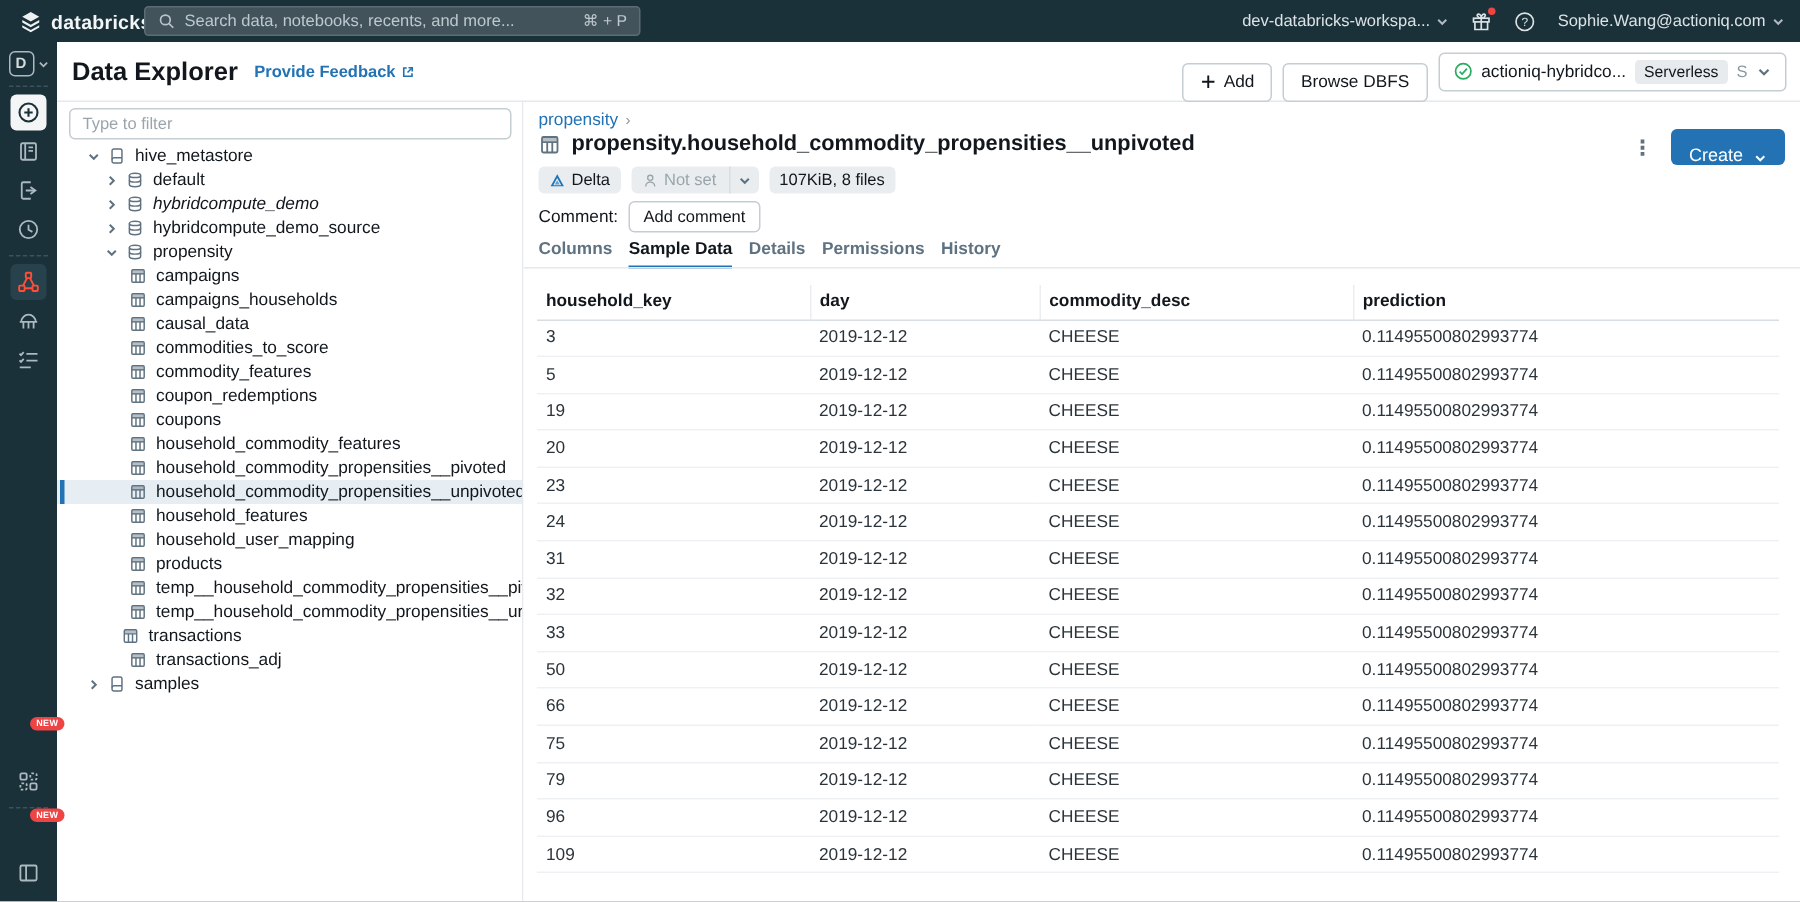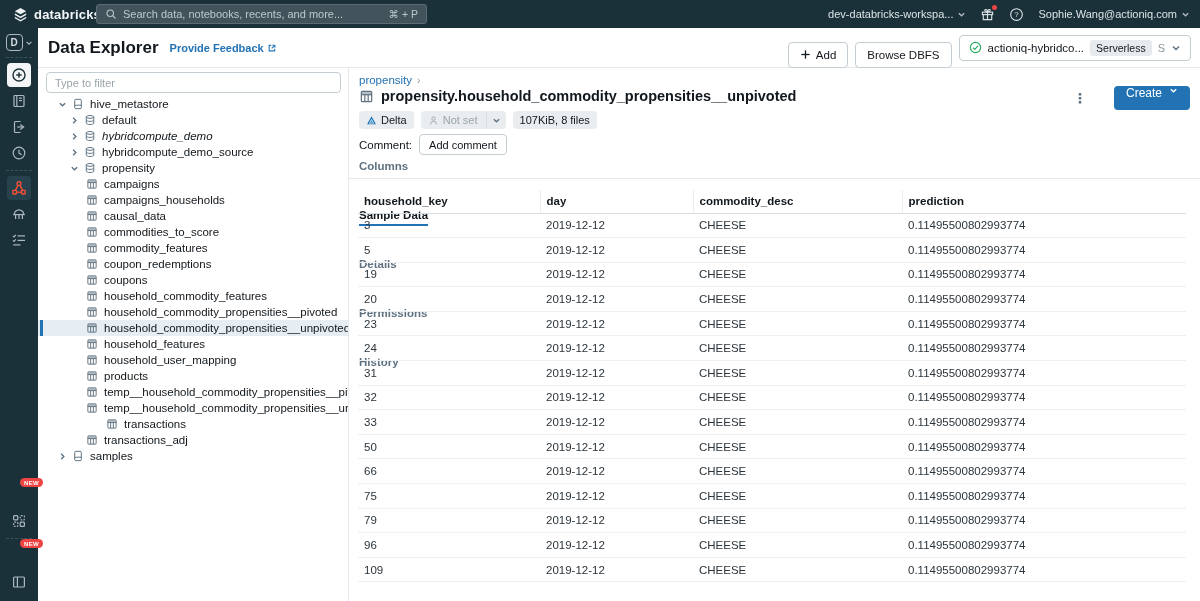--- a/index.html
+++ b/index.html
@@ -76,33 +76,33 @@
   .main { position:absolute; left:349px; top:68px; width:851px; height:533px; background:#fff; overflow:hidden; }
   .breadcrumb { position:absolute; left:10px; top:6px; display:flex; align-items:center; gap:5px; font-size:11.5px; }
   .breadcrumb .bc-link { color:#2272B4; cursor:pointer; }
   .breadcrumb .bc-sep { color:#8B98A0; font-size:10px; }
   .entity-title-row { position:absolute; left:10px; top:20px; display:flex; align-items:center; gap:7px; }
   .entity-title-row .eicon { width:15px; height:15px; color:#5F7281; }
   .entity-title-row .eicon svg { width:15px; height:15px; display:block; }
   .entity-title { font-size:14.5px; font-weight:700; color:#11171C; }
   .main-actions { position:absolute; right:10px; top:18px; display:flex; align-items:center; gap:12px; }
   .kebab { color:#5F7281; font-size:14px; font-weight:700; letter-spacing:0; cursor:pointer; line-height:1; }
-  .create-btn { display:flex; align-items:flex-start; gap:7px; height:24px; padding:0 12px; background:#2272B4; border:none; border-radius:4px; color:#fff; font-size:12px; cursor:pointer; font-family:inherit;margin-left:15px; }
+  .create-btn { display:flex; align-items:flex-end; gap:7px; height:24px; padding:0 12px; background:#2272B4; border:none; border-radius:4px; color:#fff; font-size:12px; cursor:pointer; font-family:inherit; }
   .create-btn .cchev { width:9px; height:9px; color:#fff; }
   .create-btn .cchev svg { width:9px; height:9px; display:block; }
   .badge-row { position:absolute; left:10px; top:43px; display:flex; align-items:center; gap:7px; }
   .pill { display:flex; align-items:center; gap:4px; height:18px; padding:0 7px; background:#E9EDEF; border-radius:4px; font-size:11px; color:#11171C; }
   .pill .picon { width:11px; height:11px; }
   .pill .picon svg { width:11px; height:11px; display:block; }
   .pill.owner { color:#9AA5AB; padding-right:0;justify-content:flex-end; }
   .pill.owner .ochev { display:flex; align-items:center; justify-content:center; width:20px; height:18px; border-left:1px solid #D8DEE1; margin-left:4px; color:#5F7281; }
   .pill.owner .ochev svg { width:9px; height:9px; display:block; }
   .comment-row { position:absolute; left:10px; top:66px; display:flex; align-items:center; gap:7px; font-size:11.5px; color:#11171C; }
   .add-comment-btn { height:21px; padding:0 9px; border:1px solid #C4CDD2; border-radius:4px; background:#fff; font-size:11px; color:#11171C; cursor:pointer; font-family:inherit; }
-  .tabs { position:absolute; left:10px; top:92px; display:flex; gap:33px; height:18px;flex-direction:column; }
+  .tabs { position:absolute; left:10px; top:92px; display:flex; gap:11px; height:18px; }
   .tab { font-size:11.5px; font-weight:600; color:#5F7281; cursor:pointer; padding-bottom:4px; position:relative; white-space:nowrap; }
   .tab.active { color:#11171C; }
   .tab.active::after { content:""; position:absolute; left:0; right:0; bottom:-1px; height:2px; background:#2272B4; }
   .tabs-border { position:absolute; left:0; top:110px; width:851px; border-bottom:1px solid #E3E9EC; }
 
   
   .data-table { position:absolute; left:9px; top:122px; width:828px; border-collapse:collapse; table-layout:fixed; }
   .data-table th { height:23px; text-align:left; font-size:11.5px; font-weight:600; color:#11171C; padding:0 6px; border-bottom:1px solid #D8DEE2; border-right:1px solid #EAEEF0; white-space:nowrap; overflow:hidden; }
   .data-table th:last-child { border-right:none; }
   .data-table td { height:24.6px; font-size:11.5px; color:#2B343B; padding:0 6px; border-bottom:1px solid #EDF1F3; white-space:nowrap; overflow:hidden; }
@@ -556,21 +556,21 @@
             <svg viewBox="0 0 16 16" fill="none" stroke="currentColor" stroke-width="1.3">
               <rect x="2.5" y="2.5" width="11" height="11" rx="1"></rect>
               <line x1="2.5" y1="6.1" x2="13.5" y2="6.1"></line>
               <line x1="6.2" y1="6.1" x2="6.2" y2="13.5"></line>
               <line x1="9.8" y1="6.1" x2="9.8" y2="13.5"></line>
               <rect x="2.9" y="2.9" width="10.2" height="2.8" fill="currentColor" stroke="none" opacity="0.45"></rect>
             </svg>
           </span>
           <span>temp__household_commodity_propensities__unpivoted</span>
         </div>
-        <div class="tree-row" style="padding-left: 68px; text-align: center;">
+        <div class="tree-row" style="padding-left: 43px; text-align: center;">
           <span class="ticon">
             <svg viewBox="0 0 16 16" fill="none" stroke="currentColor" stroke-width="1.3">
               <rect x="2.5" y="2.5" width="11" height="11" rx="1"></rect>
               <line x1="2.5" y1="6.1" x2="13.5" y2="6.1"></line>
               <line x1="6.2" y1="6.1" x2="6.2" y2="13.5"></line>
               <line x1="9.8" y1="6.1" x2="9.8" y2="13.5"></line>
               <rect x="2.9" y="2.9" width="10.2" height="2.8" fill="currentColor" stroke="none" opacity="0.45"></rect>
             </svg>
           </span>
           <span>transactions</span>

